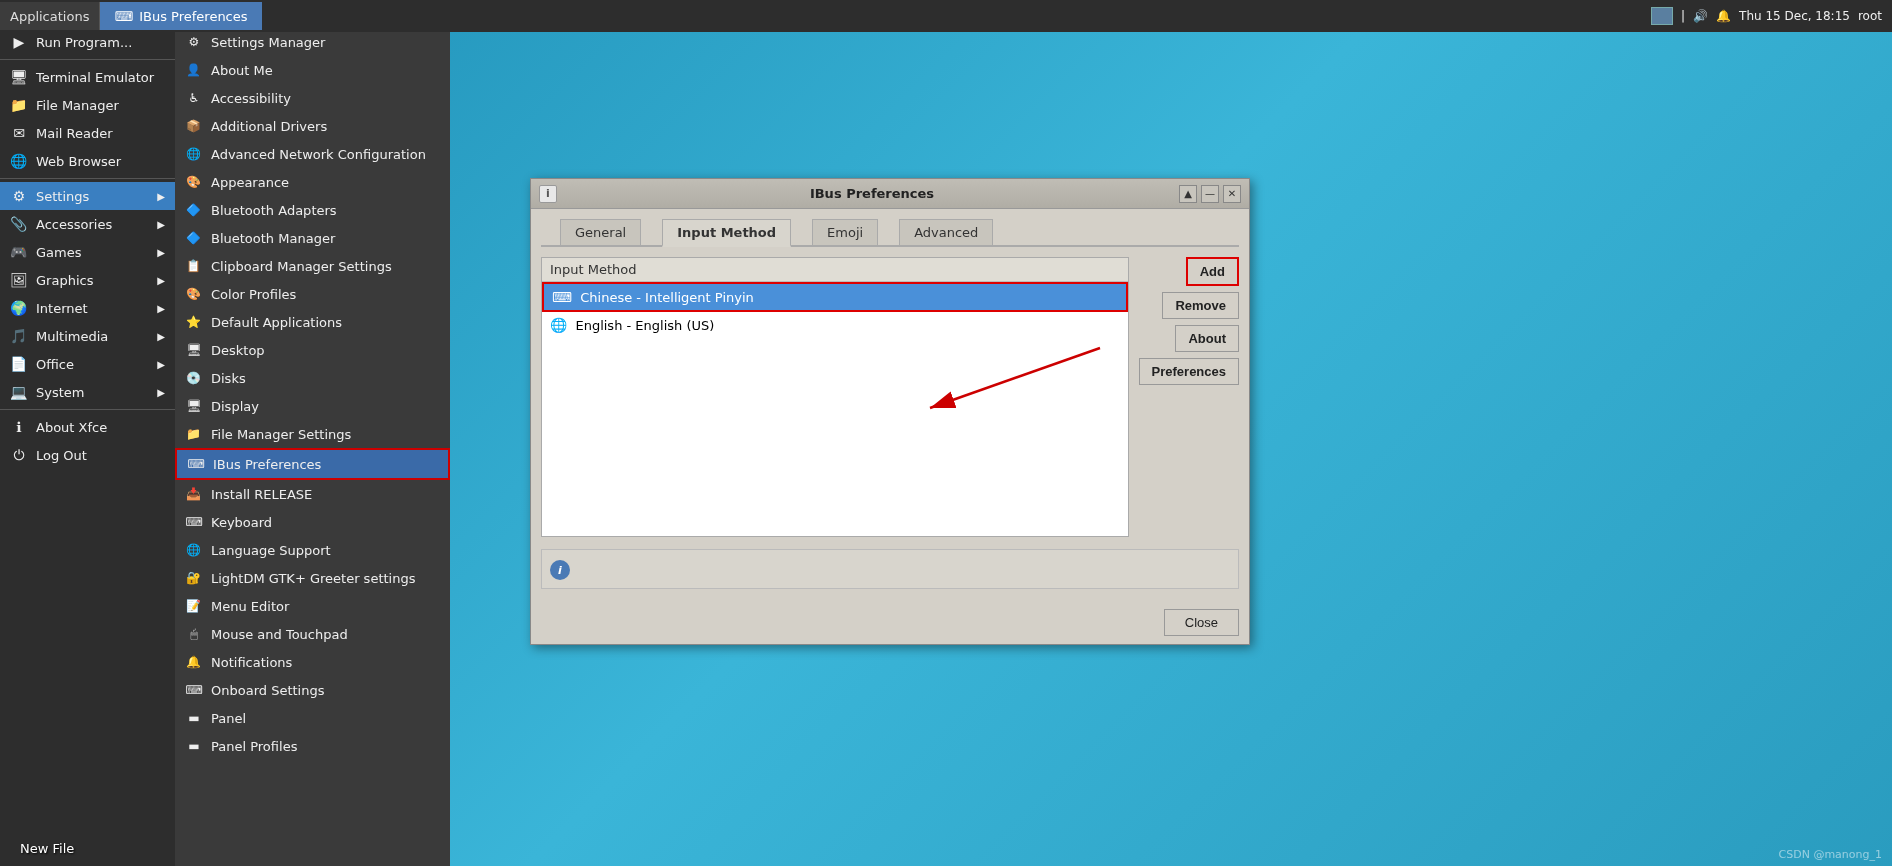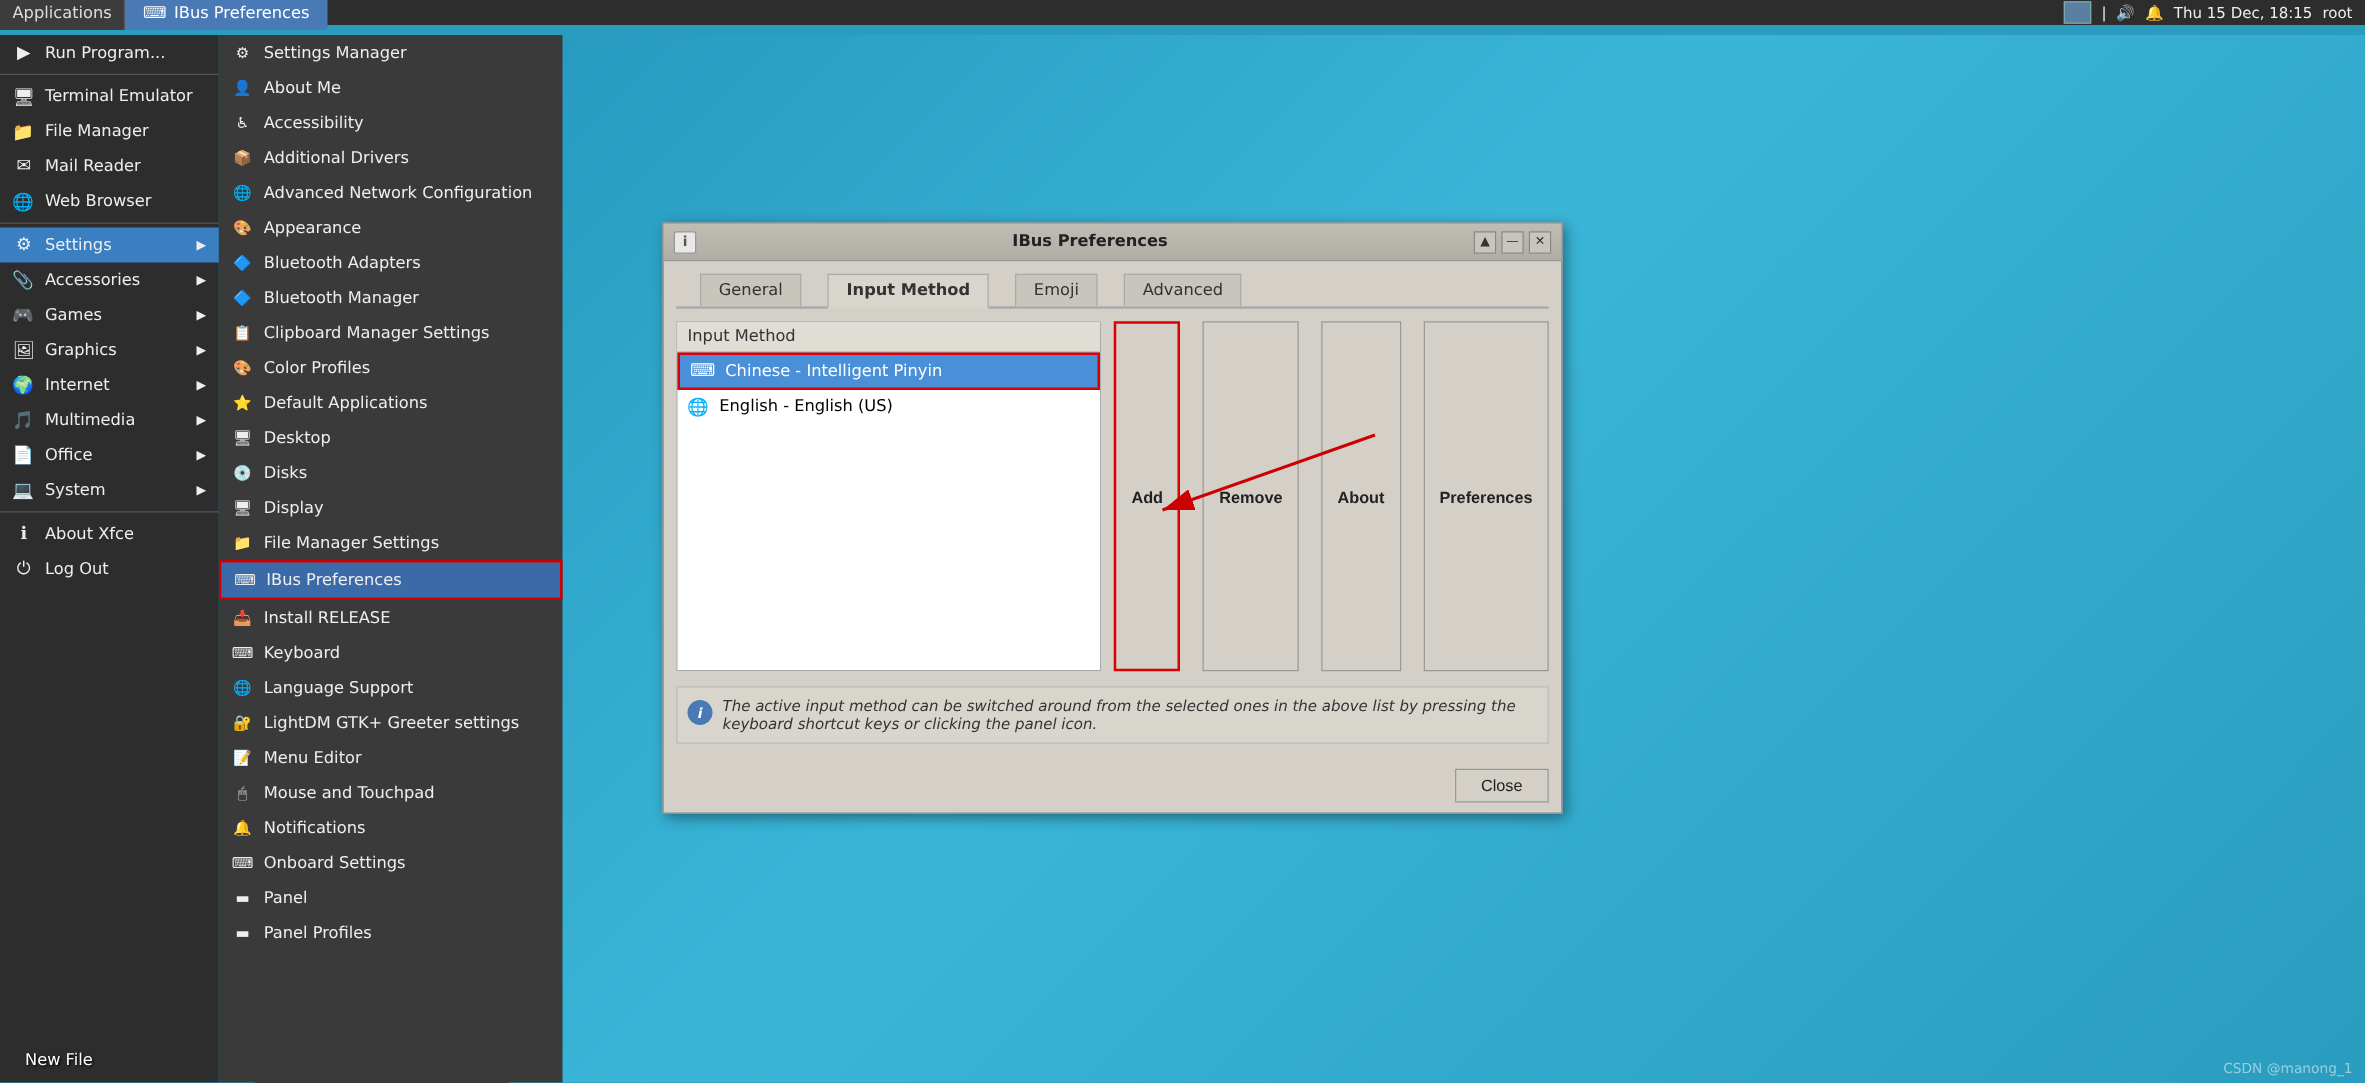--- a/index.html
+++ b/index.html
@@ -12,21 +12,21 @@
       overflow: hidden;
       position: relative;
     }
 
     
     .taskbar {
       position: absolute;
       top: 0;
       left: 0;
       width: 100%;
-      height: 20px;
+      height: 32px;
       background: #2d2d2d;
       display: flex;
       align-items: center;
       z-index: 100;
       color: #eee;
     }
     .taskbar-left {
       display: flex;
       align-items: center;
       gap: 0;
@@ -289,23 +289,24 @@
       background: #4a90d9;
       color: #fff;
       border: 2px solid #d00;
     }
     .ibus-list-item-icon {
       font-size: 14px;
     }
 
     .ibus-buttons {
       display: flex;
-      flex-direction: row;
-      gap: 18px;
+      flex-direction: column;
+      gap: 6px;
       min-width: 90px;
+      align-items: flex-end;
     }
     .ibus-btn {
       padding: 5px 12px;
       background: #d4d0c8;
       border: 1px solid #999;
       cursor: pointer;
       font-size: 13px;
       color: #222;
       text-align: center;
       font-weight: bold;
@@ -633,21 +634,20 @@
             <span>About</span>
           </button>
           <button class="ibus-btn">
             <span>Preferences</span>
           </button>
         </div>
       </div>
 
       <div class="ibus-info">
         <div class="info-icon">i</div>
-        <span>The active input method can be switched around from the selected ones in the above list by pressing the keyboard shortcut keys or clicking the panel icon.</span>
       </div>
     </div>
     <div class="ibus-footer">
       <button class="ibus-close-btn">
         <span>Close</span>
       </button>
     </div>
   </div>
 
   <svg class="arrow-annotation" style="position:absolute; top:300px; left:620px; width:520px; height:120px;">

